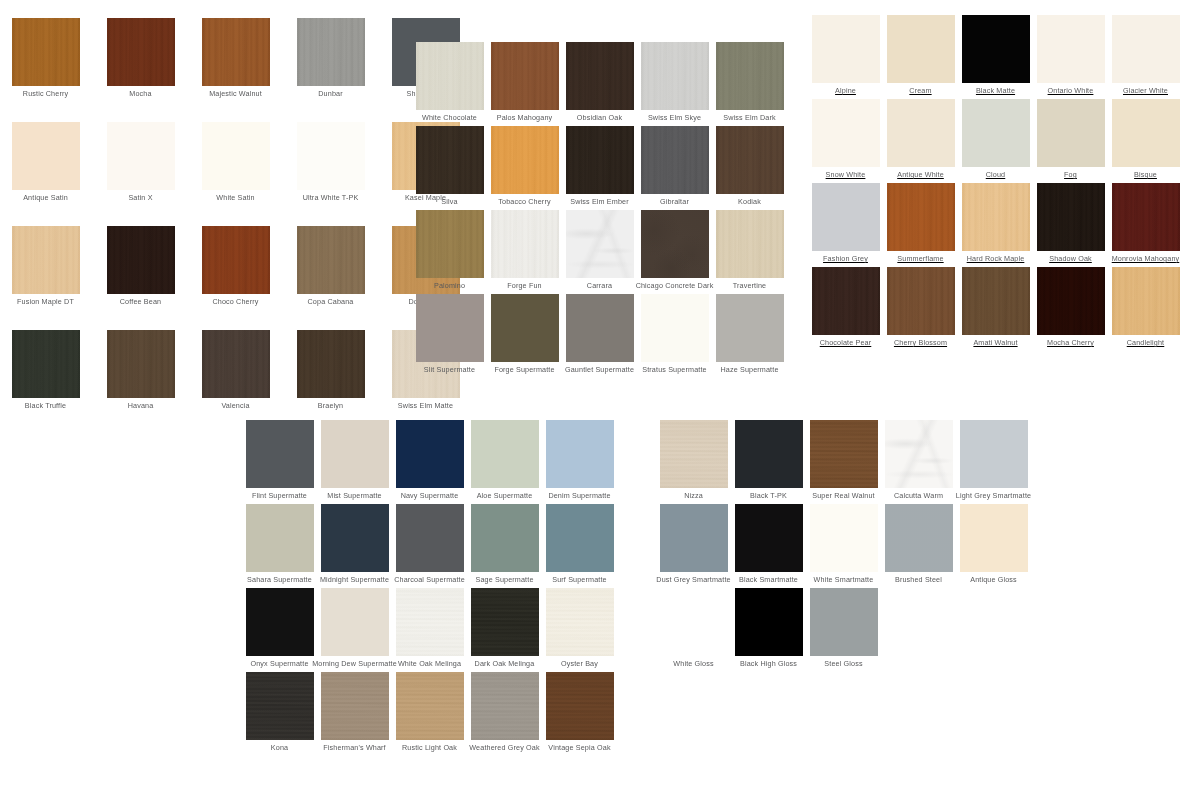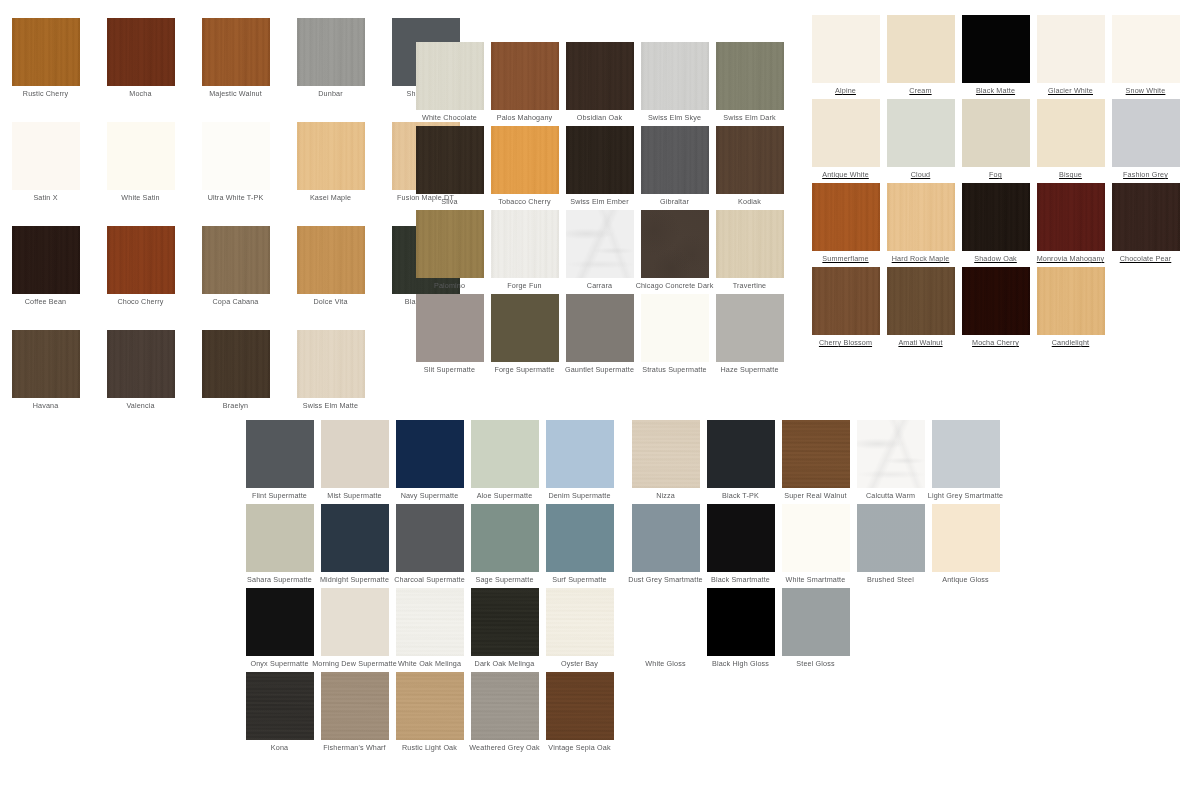--- a/index.html
+++ b/index.html
@@ -90,20 +90,24 @@
       </div>
       <div class="swatch-cell">
         <div class="swatch-chip" style="background-color:#9d9d99;background-image:repeating-linear-gradient(90deg,#86868200 0px,#86868255 1px,#86868200 3px,#86868200 6px),repeating-linear-gradient(90deg,#86868200 0px,#86868233 2px,#86868200 5px,#86868200 13px),repeating-linear-gradient(91deg,#86868200 0px,#86868244 1px,#86868200 4px,#86868200 22px),linear-gradient(100deg,#86868222,#9d9d9900 40%,#86868226 100%);"></div>
         <div class="swatch-label">Dunbar</div>
       </div>
       <div class="swatch-cell">
         <div class="swatch-chip" style="background-color:#53585c;"></div>
         <div class="swatch-label">Shark Grey</div>
       </div>
       <div class="swatch-cell">
+        <div class="swatch-chip" style="background-color:#f5e2cb;"></div>
+        <div class="swatch-label">Antique Satin</div>
+      </div>
+      <div class="swatch-cell">
         <div class="swatch-chip" style="background-color:#fcf8f2;"></div>
         <div class="swatch-label">Satin X</div>
       </div>
       <div class="swatch-cell">
         <div class="swatch-chip" style="background-color:#fdfaf1;"></div>
         <div class="swatch-label">White Satin</div>
       </div>
       <div class="swatch-cell">
         <div class="swatch-chip" style="background-color:#fdfcf8;"></div>
         <div class="swatch-label">Ultra White T-PK</div>
@@ -242,20 +246,24 @@
       </div>
       <div class="swatch-cell">
         <div class="swatch-chip" style="background-color:#ecdfc6;"></div>
         <div class="swatch-label">Cream</div>
       </div>
       <div class="swatch-cell">
         <div class="swatch-chip" style="background-color:#050505;"></div>
         <div class="swatch-label">Black Matte</div>
       </div>
       <div class="swatch-cell">
+        <div class="swatch-chip" style="background-color:#f8f2e8;"></div>
+        <div class="swatch-label">Ontario White</div>
+      </div>
+      <div class="swatch-cell">
         <div class="swatch-chip" style="background-color:#f7f1e7;"></div>
         <div class="swatch-label">Glacier White</div>
       </div>
       <div class="swatch-cell">
         <div class="swatch-chip" style="background-color:#faf5ec;"></div>
         <div class="swatch-label">Snow White</div>
       </div>
       <div class="swatch-cell">
         <div class="swatch-chip" style="background-color:#f0e6d4;"></div>
         <div class="swatch-label">Antique White</div>
@@ -388,21 +396,21 @@
       </div>
       <div class="swatch-cell">
         <div class="swatch-chip" style="background-color:#a09a91;background-image:repeating-linear-gradient(0deg,#8b857c00 0px,#8b857c66 1px,#8b857c00 2px,#8b857c00 4px),repeating-linear-gradient(1deg,#8b857c00 0px,#8b857c33 1px,#8b857c00 3px,#8b857c00 9px),linear-gradient(8deg,#8b857c22,#a09a9100 50%,#8b857c22 100%);"></div>
         <div class="swatch-label">Weathered Grey Oak</div>
       </div>
       <div class="swatch-cell">
         <div class="swatch-chip" style="background-color:#6b4428;background-image:repeating-linear-gradient(0deg,#52331c00 0px,#52331c66 1px,#52331c00 2px,#52331c00 4px),repeating-linear-gradient(1deg,#52331c00 0px,#52331c33 1px,#52331c00 3px,#52331c00 9px),linear-gradient(8deg,#52331c22,#6b442800 50%,#52331c22 100%);"></div>
         <div class="swatch-label">Vintage Sepia Oak</div>
       </div>
     </div>
-  <div class="swatch-group" id="group-specialty" style="grid-template-columns: repeat(5, 75px);">
+  <div class="swatch-group" id="group-specialty" style="grid-template-columns: repeat(5, 75px); margin-left: 28px;">
       <div class="swatch-cell">
         <div class="swatch-chip" style="background-color:#ddd0bd;background-image:repeating-linear-gradient(0deg,#cbbda700 0px,#cbbda766 1px,#cbbda700 2px,#cbbda700 4px),repeating-linear-gradient(1deg,#cbbda700 0px,#cbbda733 1px,#cbbda700 3px,#cbbda700 9px),linear-gradient(8deg,#cbbda722,#ddd0bd00 50%,#cbbda722 100%);"></div>
         <div class="swatch-label">Nizza</div>
       </div>
       <div class="swatch-cell">
         <div class="swatch-chip" style="background-color:#24282c;"></div>
         <div class="swatch-label">Black T-PK</div>
       </div>
       <div class="swatch-cell">
         <div class="swatch-chip" style="background-color:#7a5231;background-image:repeating-linear-gradient(0deg,#5e3c1f00 0px,#5e3c1f66 1px,#5e3c1f00 2px,#5e3c1f00 4px),repeating-linear-gradient(1deg,#5e3c1f00 0px,#5e3c1f33 1px,#5e3c1f00 3px,#5e3c1f00 9px),linear-gradient(8deg,#5e3c1f22,#7a523100 50%,#5e3c1f22 100%);"></div>

